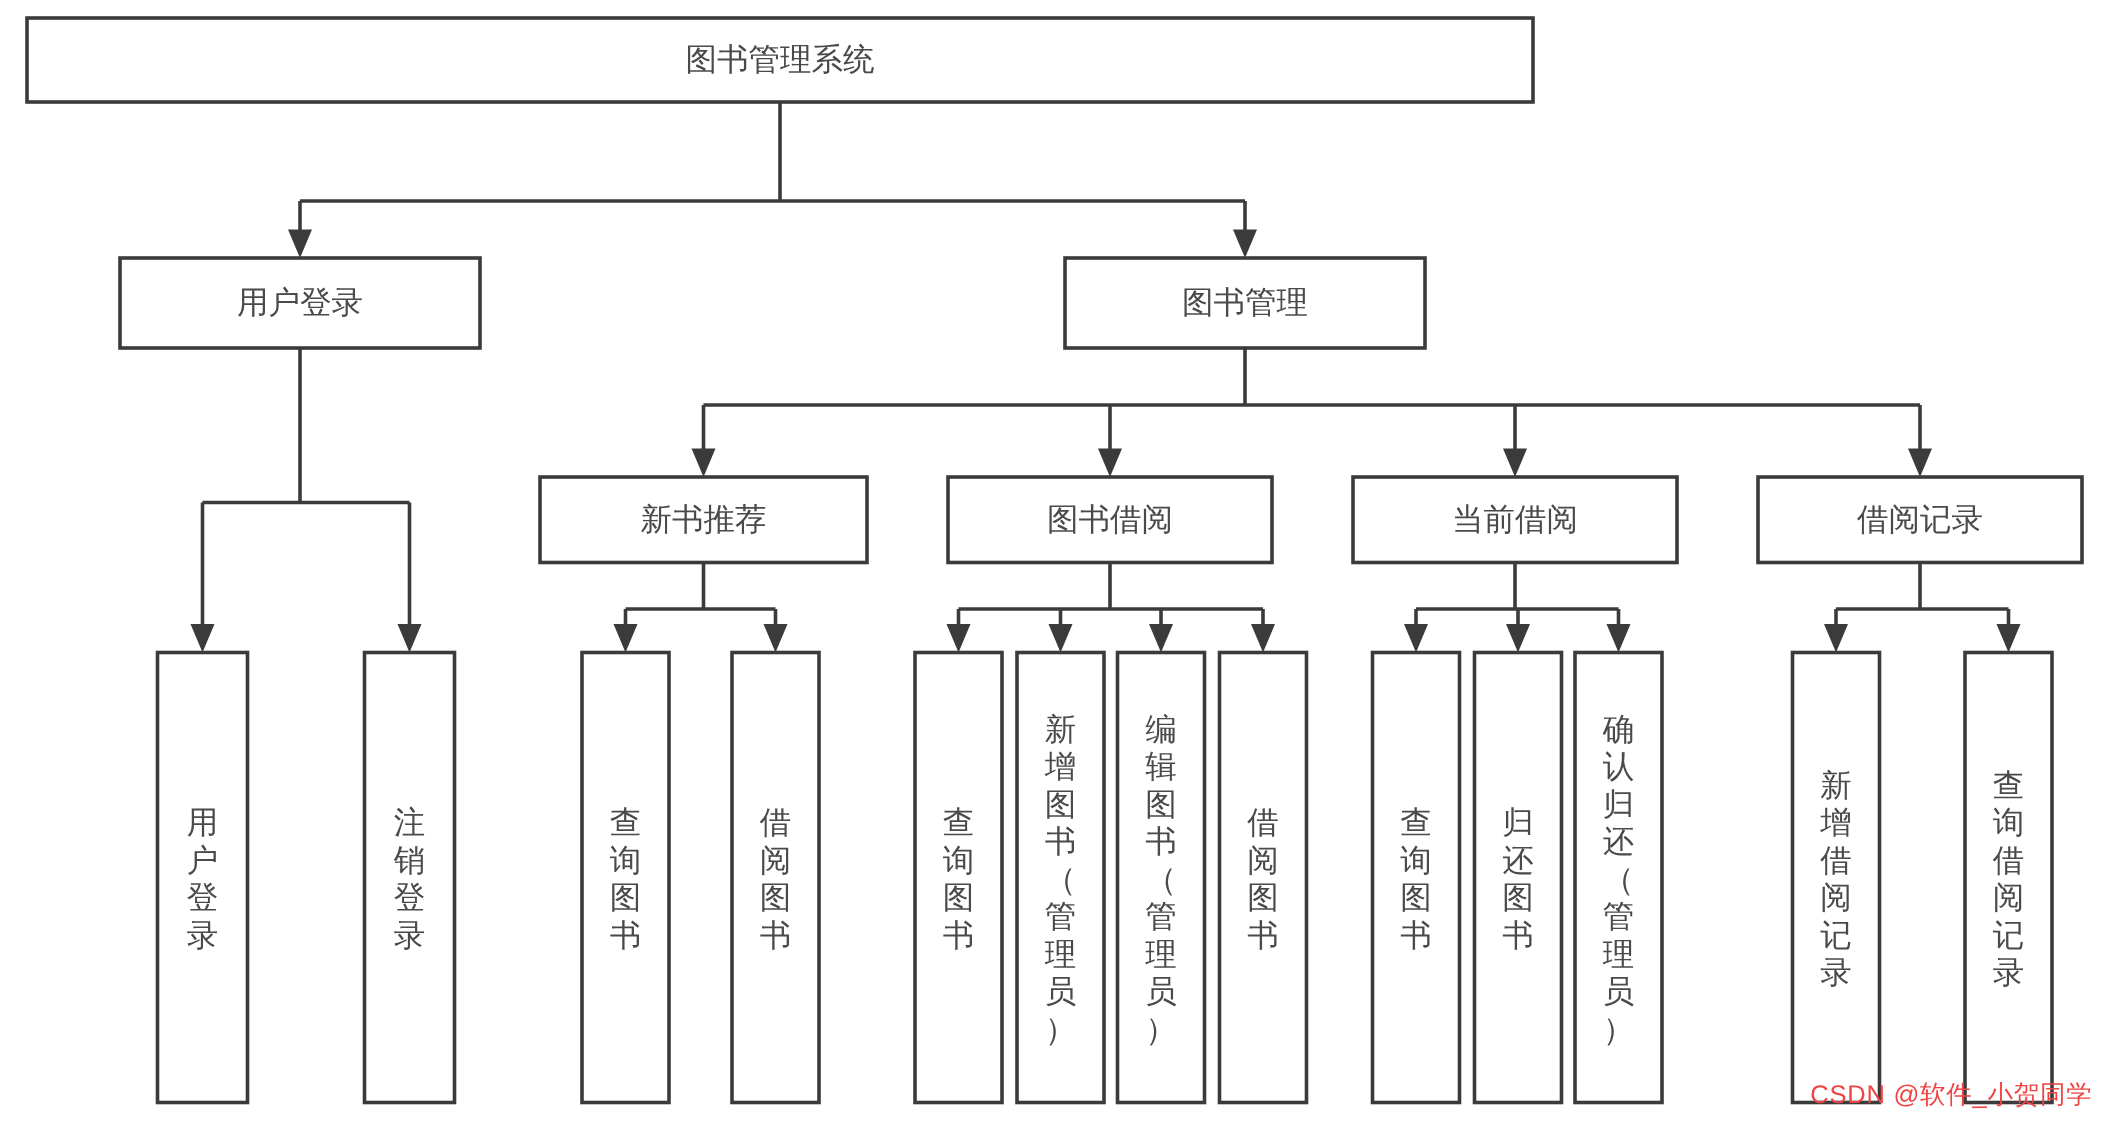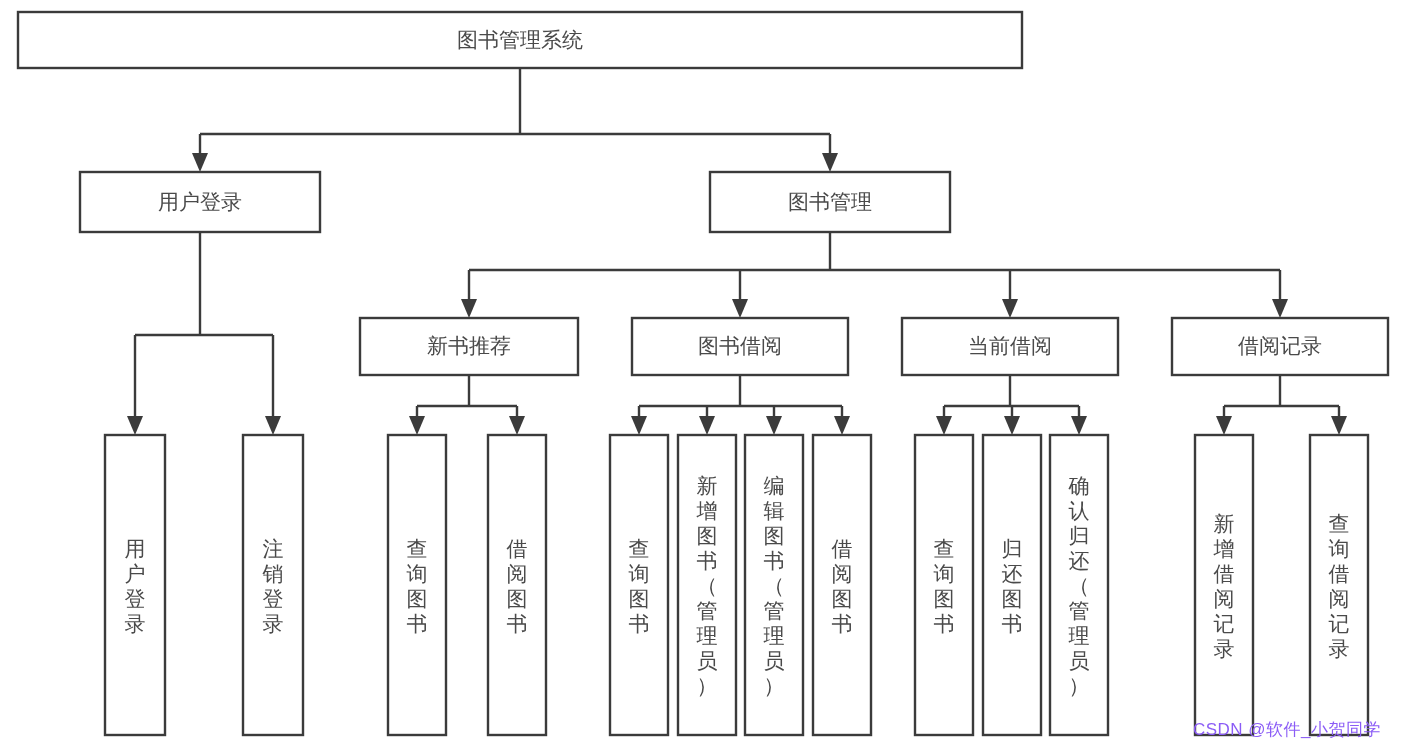--- a/index.html
+++ b/index.html
@@ -47,25 +47,25 @@
     dominant-baseline: middle;
   }
   .node-label-v {
     fill: #4a4a4a;
     font-family: "Liberation Sans", "DejaVu Sans", sans-serif;
     font-size: 21px;
     text-anchor: middle;
   }
   .watermark {
     position: absolute;
-    right: 24px;
+    right: 10px;
     bottom: 6px;
     font-family: "Liberation Sans", "DejaVu Sans", sans-serif;
     font-size: 17px;
-    color: #8b5cf6;
+    color: #ef4444;
     letter-spacing: 0.5px;
     white-space: nowrap;
     user-select: none;
   }
 </style>
 </head>
 <body>
 
 <div id="diagram-root">
   <svg id="flow" viewBox="0 0 1405 747" xmlns="http://www.w3.org/2000/svg">

